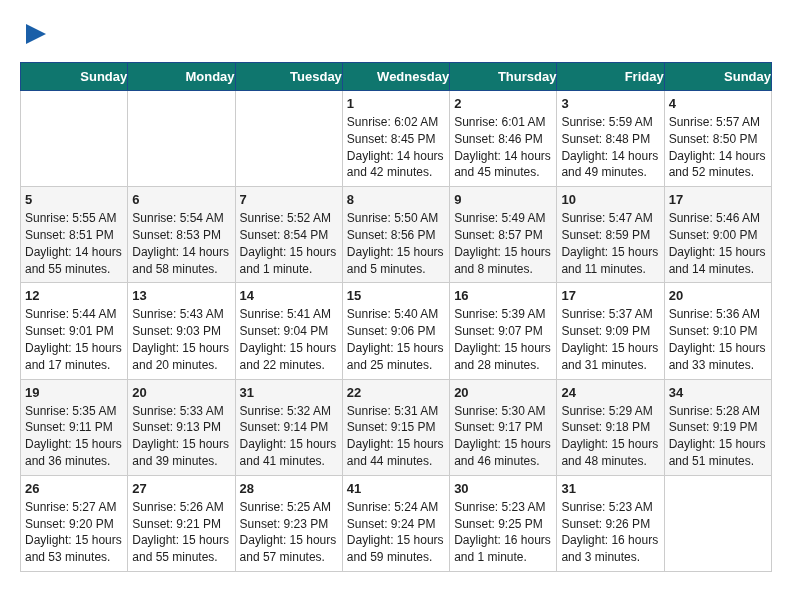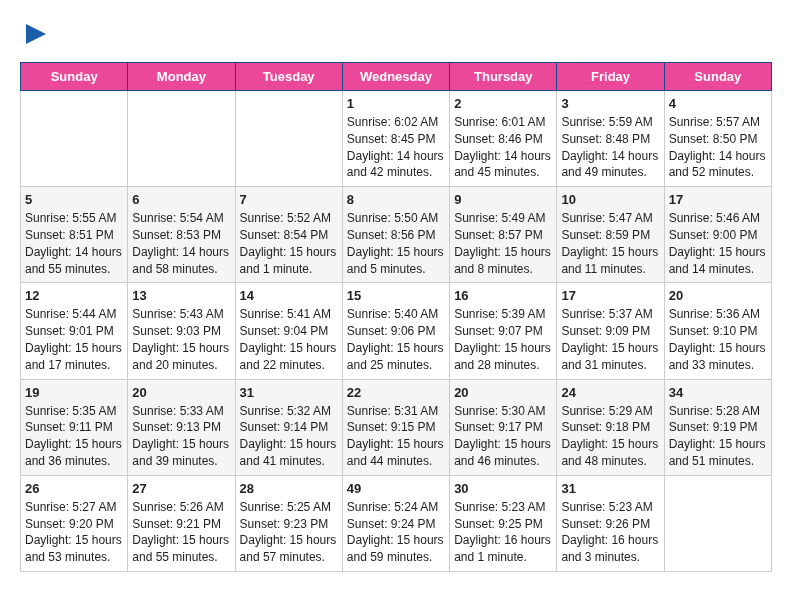--- a/index.html
+++ b/index.html
@@ -43,26 +43,26 @@
     .location {
       font-size: 15px;
       color: #444;
     }
     table {
       width: 100%;
       border-collapse: collapse;
       table-layout: fixed;
     }
     thead tr th {
-      background-color: #ec4899;
+      background-color: #0f766e;
       color: #fff;
       font-size: 13px;
       font-weight: bold;
-      padding: 6px 8px;
-      text-align: center;
+      padding: 6px 0;
+      text-align: right;
       border: 1px solid #1a4a8c;
     }
     tbody tr td {
       border: 1px solid #ccc;
       vertical-align: top;
       padding: 5px 4px;
       font-size: 10.5px;
       color: #222;
       height: 90px;
       background: #fff;
@@ -232,21 +232,21 @@
         </td>
         <td>
           <div class="day-number">27</div>
           <div class="day-info">Sunrise: 5:26 AM<br>Sunset: 9:21 PM<br>Daylight: 15 hours and 55 minutes.</div>
         </td>
         <td>
           <div class="day-number">28</div>
           <div class="day-info">Sunrise: 5:25 AM<br>Sunset: 9:23 PM<br>Daylight: 15 hours and 57 minutes.</div>
         </td>
         <td>
-          <div class="day-number">49</div>
+          <div class="day-number">41</div>
           <div class="day-info">Sunrise: 5:24 AM<br>Sunset: 9:24 PM<br>Daylight: 15 hours and 59 minutes.</div>
         </td>
         <td>
           <div class="day-number">30</div>
           <div class="day-info">Sunrise: 5:23 AM<br>Sunset: 9:25 PM<br>Daylight: 16 hours and 1 minute.</div>
         </td>
         <td>
           <div class="day-number">31</div>
           <div class="day-info">Sunrise: 5:23 AM<br>Sunset: 9:26 PM<br>Daylight: 16 hours and 3 minutes.</div>
         </td>

